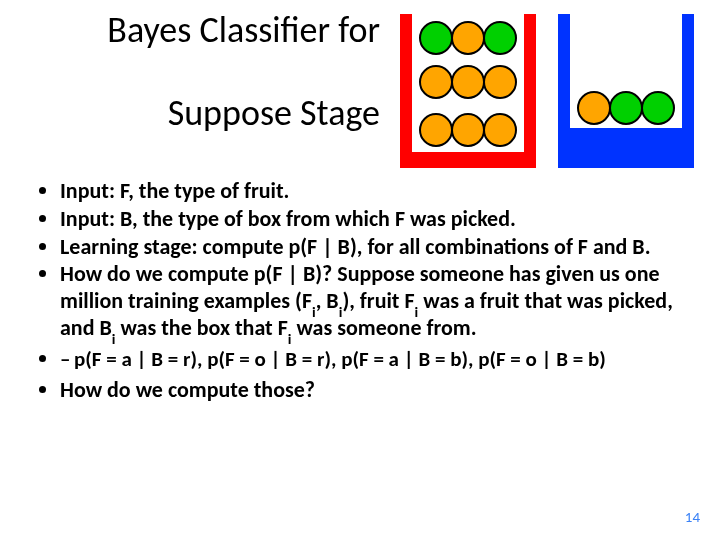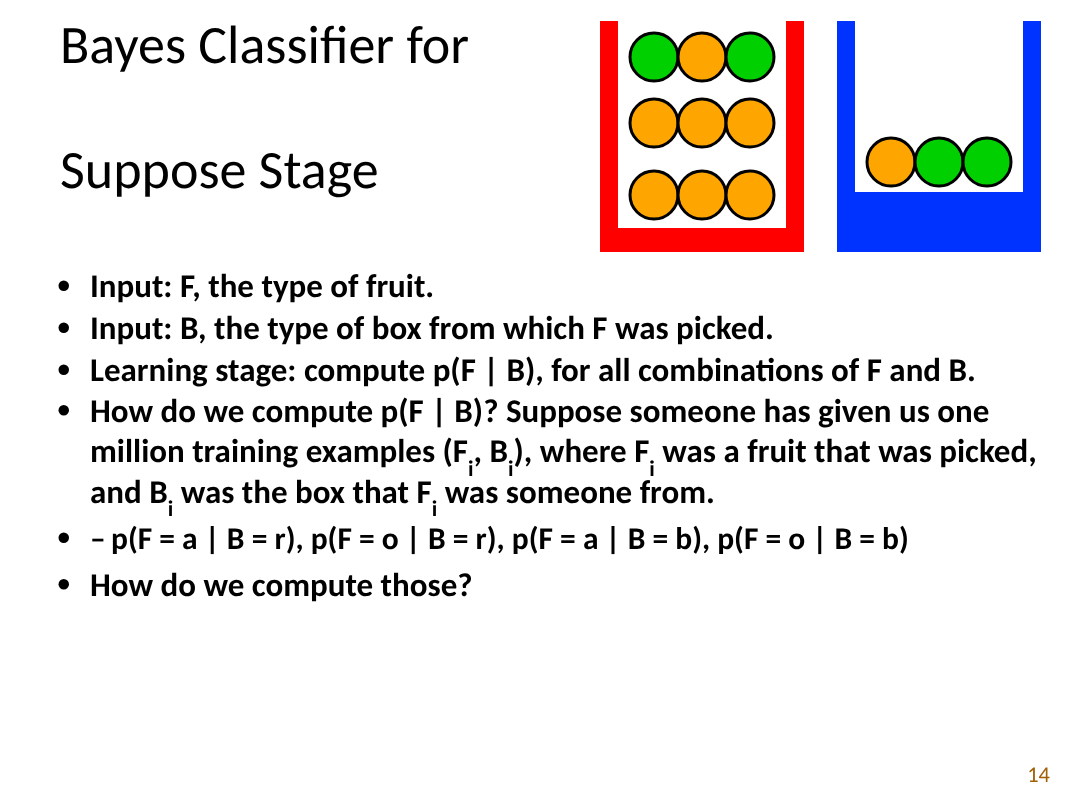--- a/index.html
+++ b/index.html
@@ -19,21 +19,21 @@
     box-sizing: border-box;
   }
   .title {
     position: absolute;
     left: 40px;
     top: 10px;
     width: 340px;
     font-size: 36px;
     line-height: 1.15;
     font-weight: 400;
-    text-align: left;
+    text-align: right;
   }
   .boxes {
     position: absolute;
     top: 12px;
     right: 24px;
     display: flex;
     gap: 18px;
   }
   .box {
     width: 140px;
@@ -68,21 +68,21 @@
     font-size: 0.68em;
     line-height: 0;
     position: relative;
     bottom: -0.2em;
   }
   .pagenum {
     position: absolute;
     right: 20px;
     bottom: 14px;
     font-size: 15px;
-    color: #a16207;
+    color: #3b82f6;
   }
 </style>
 </head>
 <body>
 
 <div class="slide">
 
   <div class="title">
     <span>Bayes Classifier for</span><br>
     <br>
@@ -120,21 +120,21 @@
       <circle cx="102" cy="96" r="16" fill="#00D000" stroke="#000" stroke-width="2"></circle>
     </svg>
   </div>
 
   <div class="bullets">
     <ul>
       <li><span>Input: F, the type of fruit.</span></li>
       <li><span>Input: B, the type of box from which F was picked.</span></li>
       <li><span>Learning stage: compute p(F | B), for all combinations of F and B.</span></li>
       <li>
-        <span>How do we compute p(F | B)? Suppose someone has given us one million training examples (F</span><sub>i</sub><span>, B</span><sub>i</sub><span>), where F</span><sub>i</sub><span> was a fruit that was picked, and B</span><sub>i</sub><span> was the box that F</span><sub>i</sub><span> was someone from.</span>
+        <span>How do we compute p(F | B)? Suppose someone has given us one million training examples (F</span><sub>i</sub><span>, B</span><sub>i</sub><span>), fruit F</span><sub>i</sub><span> was a fruit that was picked, and B</span><sub>i</sub><span> was the box that F</span><sub>i</sub><span> was someone from.</span>
       </li>
       <li>
         <div class="sub">
           <span class="sub-dash">–</span><span>p(F = a | B = r), p(F = o | B = r), p(F = a | B = b), p(F = o | B = b)</span>
         </div>
       </li>
       <li><span>How do we compute those?</span></li>
     </ul>
   </div>
 

